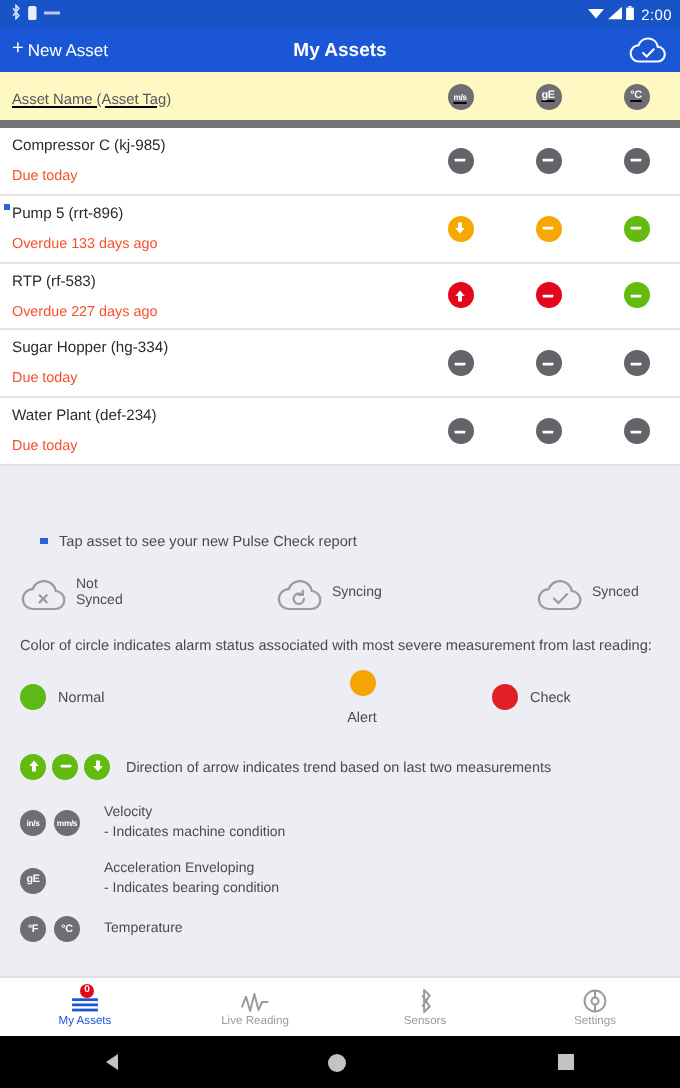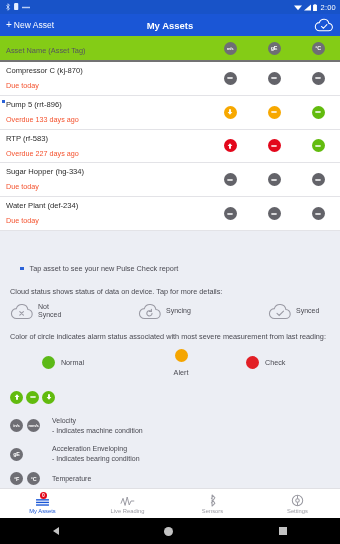--- a/index.html
+++ b/index.html
@@ -11,21 +11,21 @@
   }
   .phone { width: 340px; height: 544px; position: relative; display: flex; flex-direction: column; }
 
   
   .statusbar {
     height: 14px; background: #1853c8; color: #fff;
     display: flex; align-items: center; padding: 0 4px 0 5px;
     font-size: 7px; flex: 0 0 14px;
   }
   .sb-left { display: flex; align-items: center; gap: 3px; }
-  .sb-right { margin-left: auto; display: flex; align-items: flex-end; gap: 2px; }
+  .sb-right { margin-left: auto; display: flex; align-items: flex-start; gap: 2px; }
   .sb-clock { font-size: 7.5px; letter-spacing: .2px; padding-left: 2px; }
   .glyph { display: inline-block; line-height: 1; }
 
   
   .appbar {
     height: 22px; background: #1a56d6; color: #fff;
     display: flex; align-items: center; padding: 0 6px;
     flex: 0 0 22px; position: relative;
   }
   .new-asset { font-size: 8.5px; display: flex; align-items: center; gap: 2px; font-weight: 500; }
@@ -36,21 +36,21 @@
   }
   .cloud-btn { margin-left: auto; position: relative; z-index: 2; display: flex; }
 
   
   .list { background: #fff; flex: 0 0 auto; }
   .row {
     display: flex; align-items: center; min-height: 25px;
     border-bottom: 1px solid #e3e3e7; padding: 0 0 0 6px;
     position: relative;
   }
-  .row.header { background: #84cc16; min-height: 19px; border-bottom: 2px solid #737373; }
+  .row.header { background: #fef9c3; min-height: 19px; border-bottom: 4px solid #737373; text-decoration: underline; }
   .row-main { flex: 1 1 auto; padding: 3px 0; min-width: 0; }
   .asset-name { font-size: 7.6px; color: #2b2b2b; line-height: 1.45; white-space: nowrap; }
   .asset-due { font-size: 7.2px; color: #f4522e; line-height: 1.5; margin-top: 5px; }
   .hdr-label { font-size: 7.4px; color: #56565c; }
   .cols { display: flex; flex: 0 0 132px; }
   .col { width: 44px; display: flex; align-items: center; justify-content: center; }
   .newdot {
     position: absolute; left: 2px; top: 4px;
     width: 3px; height: 3px; background: #2b62d8;
   }
@@ -83,21 +83,21 @@
   .legend-note { font-size: 7.3px; color: #4a4a52; margin-bottom: 7px; }
 
   .cloud-legend { display: flex; align-items: center; margin-bottom: 12px; }
   .cloud-item { display: flex; align-items: center; gap: 4px; }
   .cloud-item.c1 { width: 128px; }
   .cloud-item.c2 { width: 130px; }
   .cloud-lab { font-size: 7px; color: #4a4a52; line-height: 1.2; }
 
   .color-legend { display: flex; align-items: center; margin: 8px 0 14px 0; }
   .color-item { display: flex; align-items: center; gap: 6px; }
-  .color-item.k1 { width: 106px; justify-content: center; }
+  .color-item.k1 { width: 106px; }
   .color-item.k2 { width: 130px; flex-direction: column; }
   .dot { width: 13px; height: 13px; border-radius: 50%; }
   .dot.green { background: #5cb917; }
   .dot.amber { background: #f5a500; }
   .dot.red   { background: #e21f26; }
   .color-lab { font-size: 7.2px; color: #4a4a52; }
 
   .trend-legend { display: flex; align-items: center; gap: 3px; margin-bottom: 12px; }
   .trend-text { font-size: 7.2px; color: #4a4a52; margin-left: 5px; }
 
@@ -202,21 +202,21 @@
           <span class="unit">gE</span>
         </div>
         <div class="col">
           <span class="unit">°C</span>
         </div>
       </div>
     </div>
     <div id="rows-container">
         <div class="row">
           <div class="row-main">
-            <div class="asset-name">Compressor C (kj-870)</div>
+            <div class="asset-name">Compressor C (kj-985)</div>
             <div class="asset-due">Due today</div>
           </div>
           <div class="cols">
             <div class="col">
               <span class="badge gray">
                 <svg width="8" height="8" viewBox="0 0 10 10">
                   <rect x="1.7" y="4.2" width="6.6" height="1.7" rx=".3" fill="#fff"></rect>
                 </svg>
               </span>
             </div>
@@ -356,21 +356,20 @@
       </div>
   </div>
 
   <div class="legend">
 
     <div class="bullet-row">
       <span class="sq"></span>
       <span class="legend-text">Tap asset to see your new Pulse Check report</span>
     </div>
 
-    <div class="legend-note">Cloud status shows status of data on device. Tap for more details:</div>
 
     <div class="cloud-legend">
       <div class="cloud-item c1">
         <svg width="24" height="17" viewBox="0 0 24 17">
           <path d="M6.5 15.5h11a4.5 4.5 0 00.4-9A6 6 0 006.3 5.6 4.6 4.6 0 006.5 15.5z" fill="none" stroke="#9a9aa4" stroke-width="1.1"></path>
           <path d="M9.8 8.6l3.6 3.6M13.4 8.6l-3.6 3.6" stroke="#9a9aa4" stroke-width="1.1" stroke-linecap="round"></path>
         </svg>
         <span class="cloud-lab">
           <span>Not</span><br>
           <span>Synced</span>
@@ -419,20 +418,21 @@
       <span class="badge green">
         <svg width="8" height="8" viewBox="0 0 10 10">
             <rect x="1.7" y="4.2" width="6.6" height="1.7" rx=".3" fill="#fff"></rect>
           </svg>
       </span>
       <span class="badge green">
         <svg width="8" height="8" viewBox="0 0 10 10">
             <path d="M5 8.4l-3-3.4h1.8V1.6h2.4V5H8z" fill="#fff"></path>
           </svg>
       </span>
+      <span class="trend-text">Direction of arrow indicates trend based on last two measurements</span>
     </div>
 
     <div class="meas-row">
       <div class="meas-icons">
         <span class="unit tiny">in/s</span>
         <span class="unit tiny">mm/s</span>
       </div>
       <div class="meas-desc">
         <span>Velocity</span><br>
         <span>- Indicates machine condition</span>

